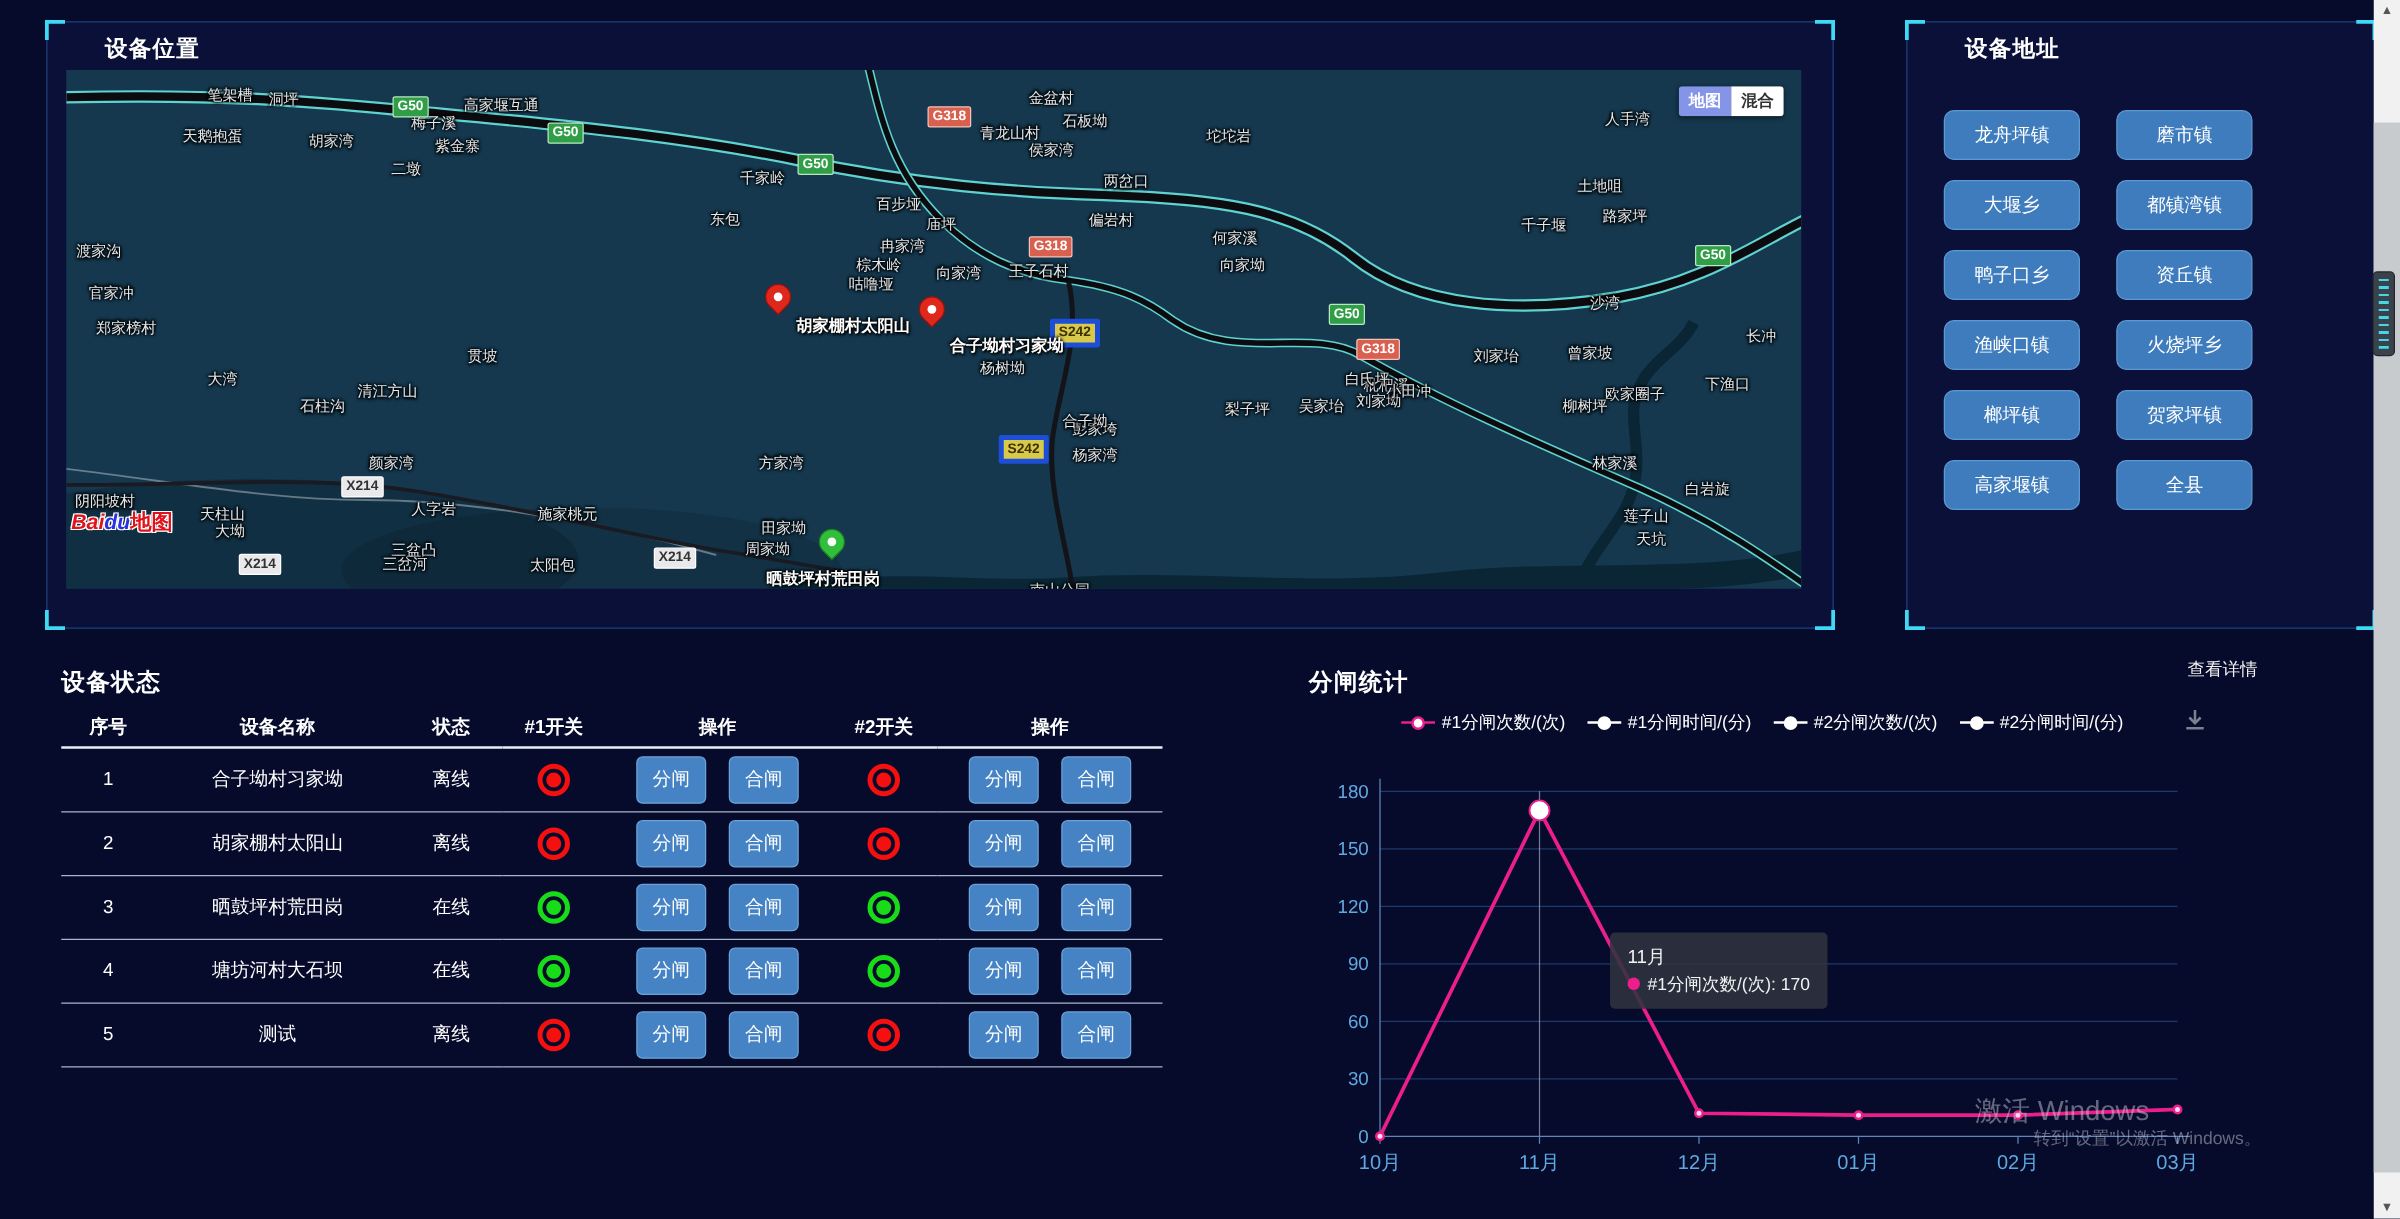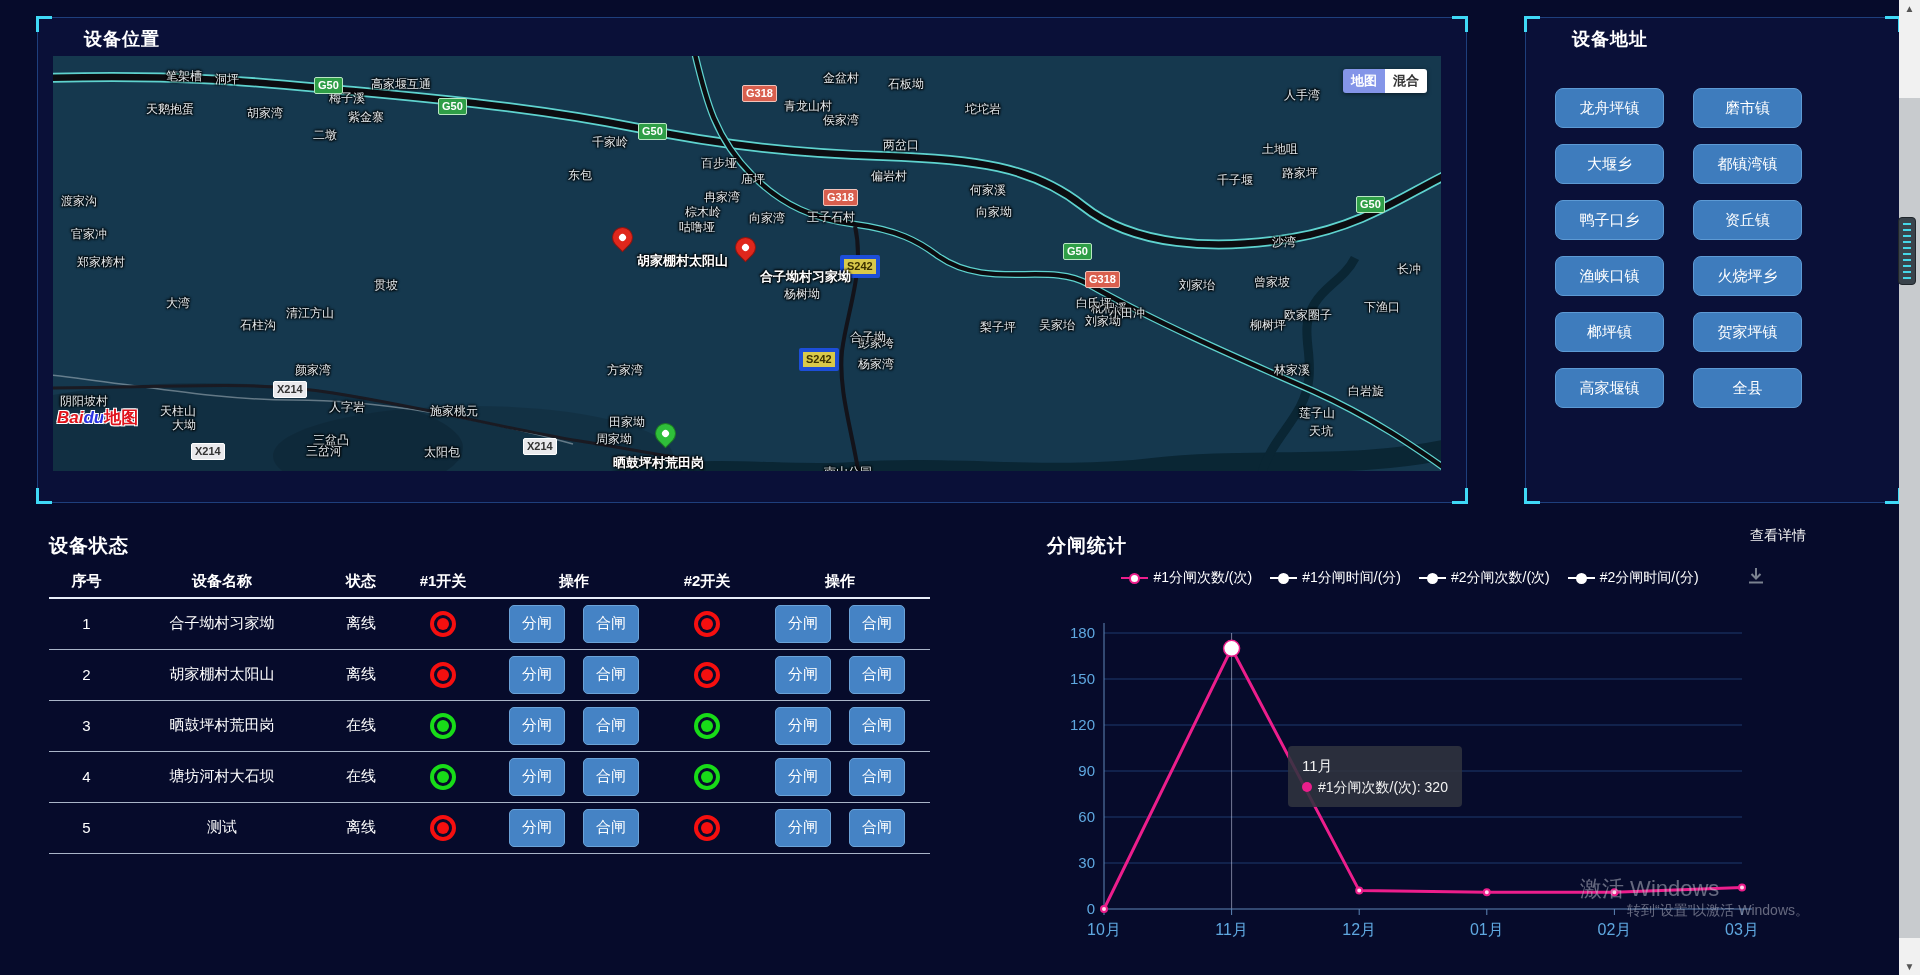--- a/index.html
+++ b/index.html
@@ -135,21 +135,21 @@
         <div class="mlab" style="left: 113px; top: 12px;">笔架槽</div>
         <div class="mlab" style="left: 162px; top: 15px;">洞坪</div>
         <div class="mlab" style="left: 318px; top: 20px;">高家堰互通</div>
         <div class="mlab" style="left: 93px; top: 45px;">天鹅抱蛋</div>
         <div class="mlab" style="left: 168px; top: 49px; margin-left: 26px;">胡家湾</div>
         <div class="mlab" style="left: 276px; top: 34px;">梅子溪</div>
         <div class="mlab" style="left: 295px; top: 53px;">紫金寨</div>
         <div class="mlab" style="left: 260px; top: 71px;">二墩</div>
         <div class="mlab" style="left: 731px; top: 42px;">青龙山村</div>
         <div class="mlab" style="left: 770px; top: 14px;">金盆村</div>
-        <div class="mlab" style="left: 797px; top: 20px; margin-left: 38px;">石板坳</div>
+        <div class="mlab" style="left: 797px; top: 33px;">石板坳</div>
         <div class="mlab" style="left: 770px; top: 56px;">侯家湾</div>
         <div class="mlab" style="left: 912px; top: 45px;">坨坨岩</div>
         <div class="mlab" style="left: 830px; top: 81px;">两岔口</div>
         <div class="mlab" style="left: 818px; top: 112px;">偏岩村</div>
         <div class="mlab" style="left: 917px; top: 126px;">何家溪</div>
         <div class="mlab" style="left: 923px; top: 148px;">向家坳</div>
         <div class="mlab" style="left: 754px; top: 153px;">王子石村</div>
         <div class="mlab" style="left: 696px; top: 154px;">向家湾</div>
         <div class="mlab" style="left: 651px; top: 133px;">冉家湾</div>
         <div class="mlab" style="left: 632px; top: 148px;">棕木岭</div>
@@ -392,21 +392,21 @@
     <polyline points="44,299 171.6,38.333333333333314 299.2,280.6 426.8,282.1333333333333 554.4,282.1333333333333 682,277.5333333333333" fill="none" stroke="#ec1e8c" stroke-width="3"></polyline>
     <circle cx="44" cy="299" r="3" fill="#ffd9ec" stroke="#ec1e8c" stroke-width="2"></circle>
     <circle cx="171.6" cy="38.333333333333314" r="8" fill="#ffffff" stroke="#ec1e8c" stroke-width="1.5"></circle>
     <circle cx="299.2" cy="280.6" r="3" fill="#ffd9ec" stroke="#ec1e8c" stroke-width="2"></circle>
     <circle cx="426.8" cy="282.1333333333333" r="3" fill="#ffd9ec" stroke="#ec1e8c" stroke-width="2"></circle>
     <circle cx="554.4" cy="282.1333333333333" r="3" fill="#ffd9ec" stroke="#ec1e8c" stroke-width="2"></circle>
     <circle cx="682" cy="277.5333333333333" r="3" fill="#ffd9ec" stroke="#ec1e8c" stroke-width="2"></circle>
   </svg>
 <div id="tooltip">
   <div class="tt-title">11月</div>
-  <div><span class="tt-dot"></span><span id="tt-text">#1分闸次数/(次): 320</span></div>
+  <div><span class="tt-dot"></span><span id="tt-text">#1分闸次数/(次): 170</span></div>
 </div>
 
 <div id="wm1">激活 Windows</div>
 <div id="wm2">转到“设置”以激活 Windows。</div>
 
 <div id="scrollbar">
   <div id="sb-up">▲</div>
   <div id="sb-thumb"></div>
   <div id="sb-down">▼</div>
 </div>

